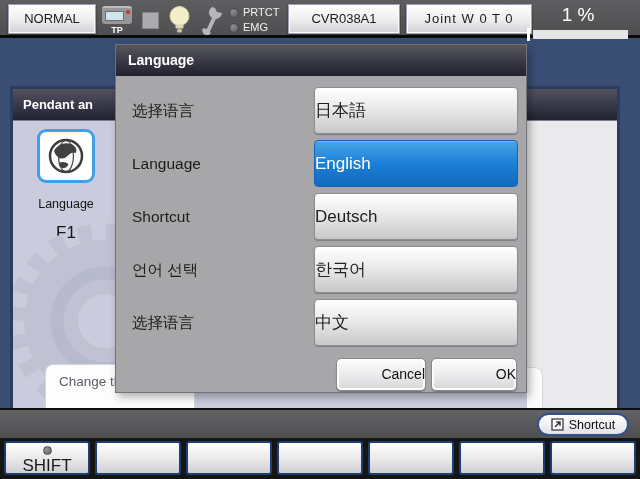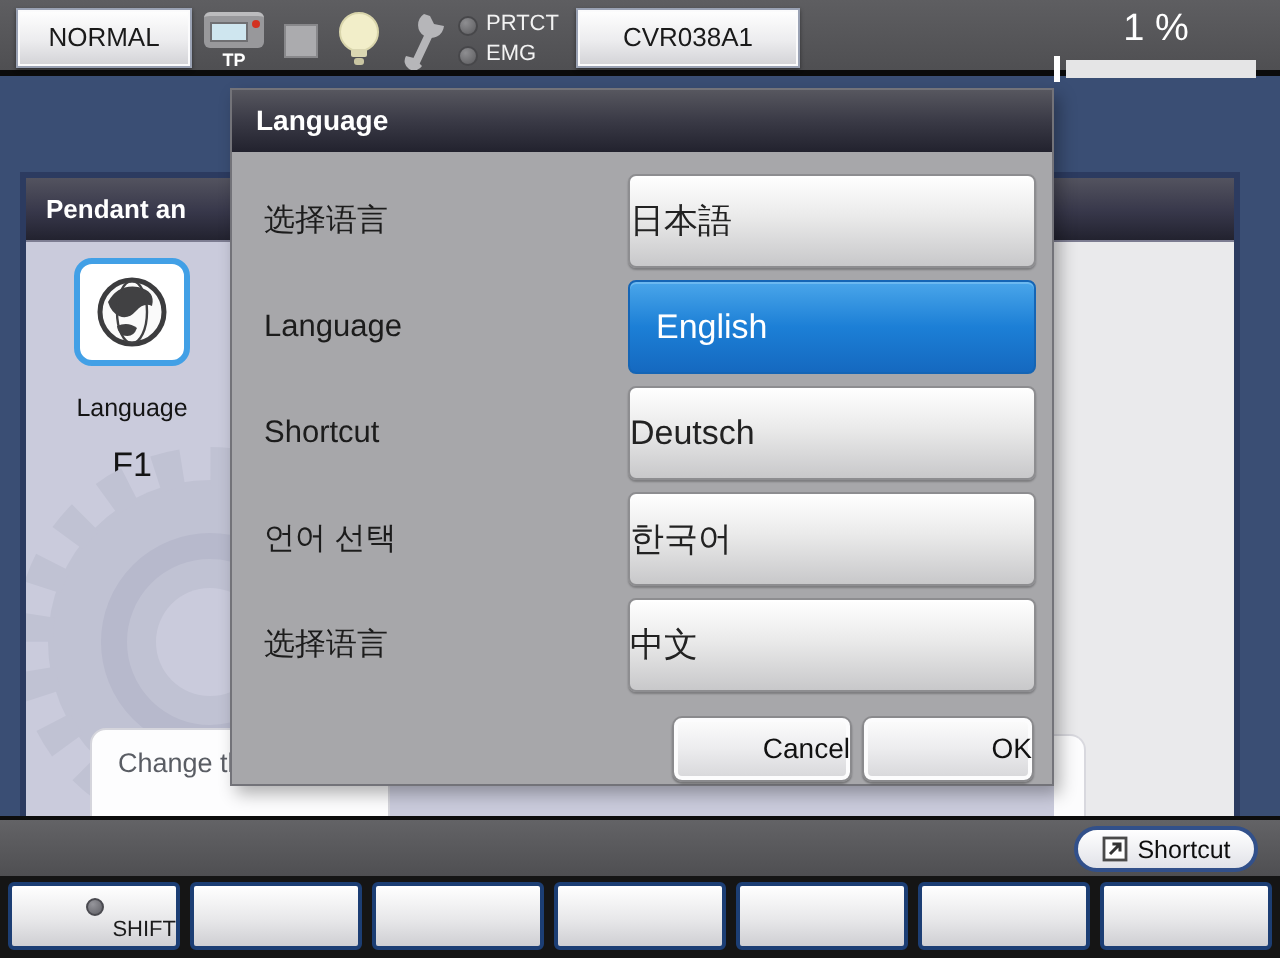--- a/index.html
+++ b/index.html
@@ -68,21 +68,21 @@
   .dlg-title { position:absolute; left:0; top:0; width:410px; height:31px;
                background:linear-gradient(#57575f,#3a3a46 50%,#22222e);
                color:#fff; font-weight:bold; font-size:14px; line-height:31px; padding-left:12px; }
   .dlg-label { position:absolute; left:16px; width:180px; height:47px; line-height:47px;
                font-size:15.5px; color:#1c1c1c; white-space:nowrap; }
   .lang-btn { position:absolute; left:198px; width:204px; height:47px; border-radius:4px;
               border:1px solid #8d8d90; background:linear-gradient(#ffffff,#eaeaea 45%,#c8c8ca);
               box-shadow:inset 0 1px 0 #fff, 0 1px 1px rgba(0,0,0,.25);
               font-size:17px; color:#222; text-align:left; line-height:45px; }
   .lang-btn.sel { background:linear-gradient(#4aa6ea,#1c7fd6 50%,#1569c0);
-                  border:1px solid #1565b5; color:#fff; box-shadow:inset 0 1px 0 #6cb9f0;padding-left:13px; }
+                  border:1px solid #1565b5; color:#fff; box-shadow:inset 0 1px 0 #6cb9f0; }
   .r0 { top:42px; } .r1 { top:95px; } .r2 { top:148px; } .r3 { top:201px; } .r4 { top:254px; }
   .dlg-btn { position:absolute; top:313px; height:33px; border-radius:5px;
              border:1px solid #8a8a8d; background:linear-gradient(#fdfdfd,#ececee 50%,#d6d6d9);
              box-shadow:inset 0 0 0 2px #fcfcfd, 0 1px 1px rgba(0,0,0,.3);
              font-size:14px; color:#111; text-align:right; line-height:31px; }
   .btn-cancel { left:220px; width:90px; }
   .btn-ok     { left:315px; width:86px; }
 
   
   .strip { position:absolute; left:0; top:408px; width:640px; height:30px;
@@ -93,21 +93,21 @@
               font-size:12.5px; color:#0e0e0e; }
 
   
   .fnrow { position:absolute; left:0; top:438px; width:640px; height:41px; background:#151515;
            display:flex; gap:5px; padding:3px 4px 4px; }
   .fn-btn { flex:1; border:2px solid #1c3e74; border-radius:3px;
             background:linear-gradient(#ffffff,#e8e8ea 55%,#cfcfd3);
             box-shadow:inset 0 1px 0 #fff; position:relative; }
   .shift-led { width:9px; height:9px; border-radius:50%; margin:3px auto 1px;
                border:1px solid #4a4a50; background:radial-gradient(circle at 35% 30%, #95959b, #5f5f65); }
-  .shift-label { text-align:right; font-size:11px; color:#1b1b1b; }
+  .shift-label { text-align:center; font-size:17px; color:#1b1b1b; }
 </style>
 </head>
 <body>
 
 <div class="topbar">
   <div class="tb-btn tb-normal">NORMAL</div>
 
   <div class="tp-group">
     <div class="tp-body">
       <div class="tp-screen"></div>
@@ -129,20 +129,21 @@
     <path d="M13 3 A6.5 6.5 0 1 0 23 9 L18 8 L16 4 Z" fill="#b6b6b9"></path>
     <path d="M12 29 A4.5 4.5 0 1 1 4 24 L8 25 Z" fill="#b6b6b9"></path>
   </svg>
 
   <div class="led led-prtct"></div>
   <div class="led-label lab-prtct">PRTCT</div>
   <div class="led led-emg"></div>
   <div class="led-label lab-emg">EMG</div>
 
   <div class="tb-btn tb-prog">CVR038A1</div>
+  <div class="tb-btn tb-coord">Joint W 0 T 0</div>
 
   <div class="speed-val">1 %</div>
   <div class="speed-tick"></div>
   <div class="speed-track"></div>
 </div>
 
 <div class="main">
   <div class="window">
     <div class="win-title">Pendant an</div>
 

